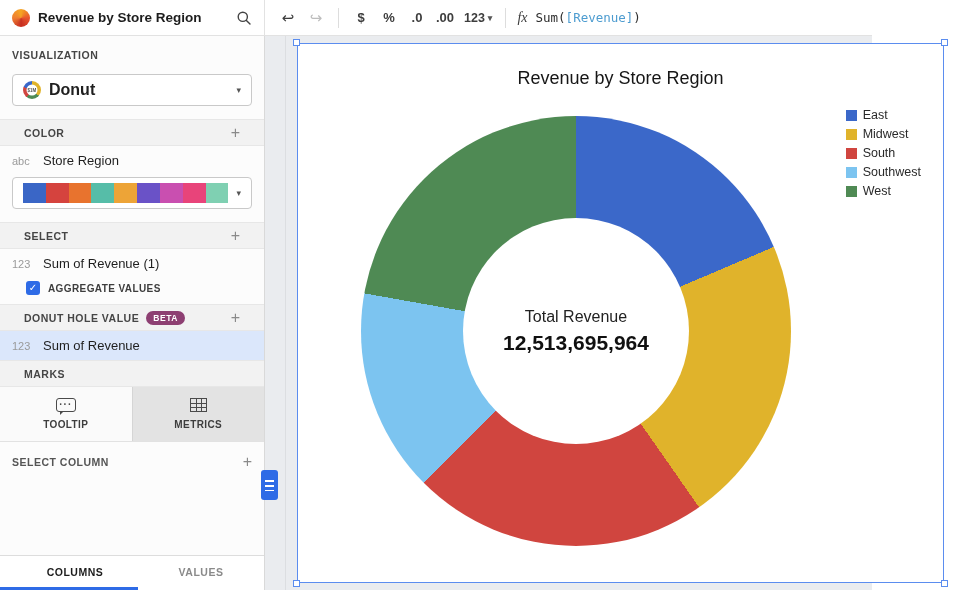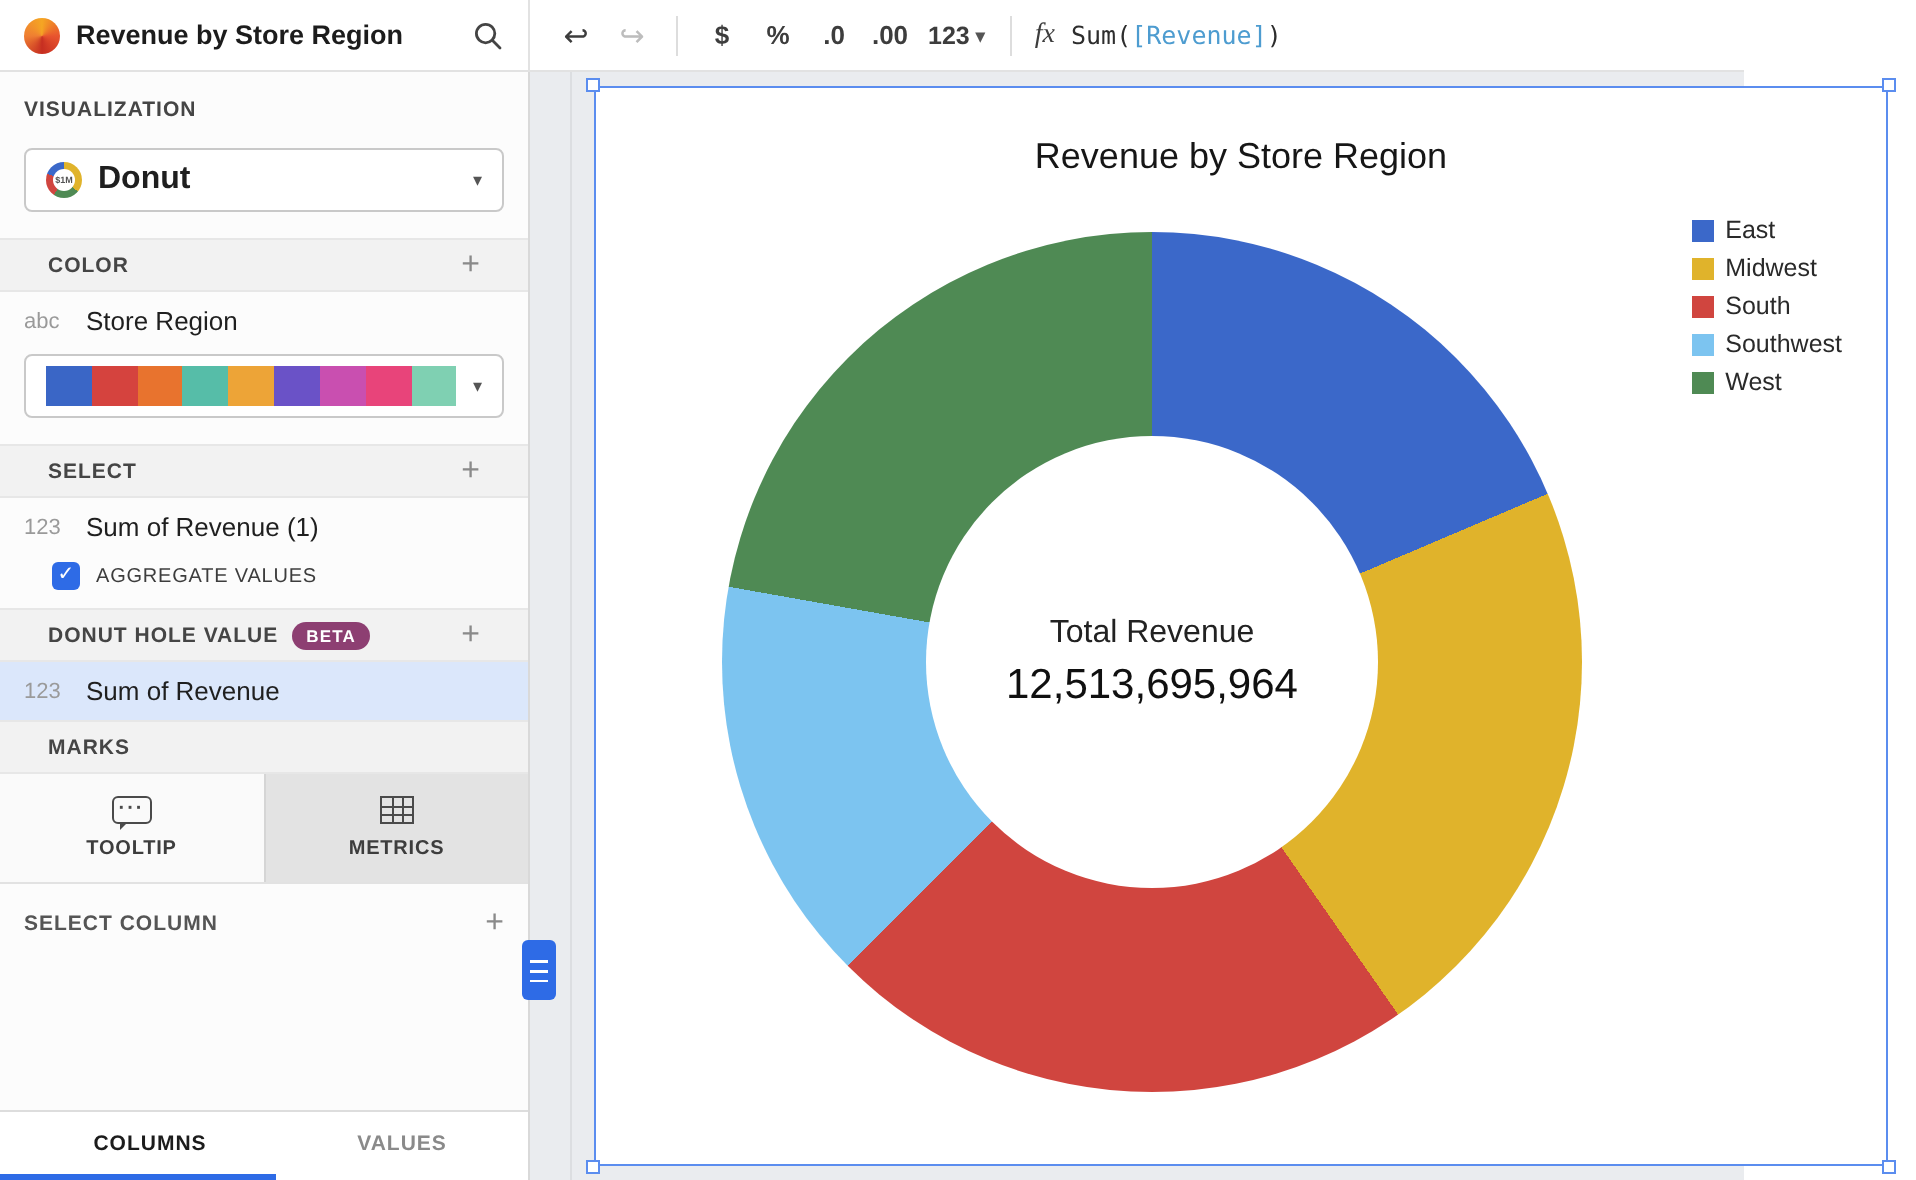--- a/index.html
+++ b/index.html
@@ -63,21 +63,21 @@
     font-size: 13px; color: #1f1f1f; cursor: pointer; }
   .field-type { font-size: 11px; color: #9a9a9a; min-width: 22px; }
   .highlight { background: var(--row-highlight); }
   .swatch-strip { flex: 1; display: flex; height: 20px; overflow: hidden; }
   .swatch-strip span { flex: 1; height: 20px; }
   .agg-row { display: flex; align-items: center; gap: 8px; padding: 3px 12px 9px 26px;
     cursor: pointer; }
   .checkbox { width: 14px; height: 14px; border-radius: 3px; background: var(--accent);
     color: #fff; font-size: 10px; display: flex; align-items: center;
     justify-content: center; line-height: 1; }
-  .agg-label { font-size: 10px; font-weight: 400; letter-spacing: .4px; color: #3d3d3d; text-align: right; }
+  .agg-label { font-size: 10px; font-weight: 700; letter-spacing: .4px; color: #3d3d3d; text-align: right; }
   .marks-tabs { display: flex; height: 55px; border-bottom: 1px solid #e2e2e2; }
   .marks-tab { flex: 1; display: flex; flex-direction: column; align-items: center;
     justify-content: center; gap: 7px; font-size: 10px; font-weight: 700;
     letter-spacing: .4px; color: #3d3d3d; cursor: pointer; background: #fafafa; }
   .marks-tab.alt { background: #e3e3e3; border-left: 1px solid #d5d5d5; }
   .bubble-icon { width: 20px; height: 14px; border: 1.4px solid #4a4a4a;
     border-radius: 3px; position: relative; display: flex; align-items: center;
     justify-content: center; font-size: 10px; line-height: 0; color: #4a4a4a;
     letter-spacing: 1px; }
   .bubble-icon::after { content: ""; position: absolute; left: 3px; bottom: -4px;
@@ -123,21 +123,21 @@
   .legend-row { display: flex; align-items: center; gap: 6px; margin-bottom: 5px;
     font-size: 12.5px; color: #2a2a2a; cursor: pointer; }
   .legend-swatch { width: 11px; height: 11px; flex: 0 0 11px; }
   .donut-wrap { position: absolute; left: 63px; top: 72px; width: 430px; height: 430px; }
   .donut { width: 430px; height: 430px; border-radius: 50%; }
   .hole { position: absolute; left: 50%; top: 50%; transform: translate(-50%,-50%);
     width: 226px; height: 226px; border-radius: 50%; background: #fff;
     display: flex; flex-direction: column; align-items: center; justify-content: center;
     gap: 5px; }
   .center-label { font-size: 16px; color: #222; }
-  .center-value { font-size: 21px; font-weight: 400; color: #101010; }
+  .center-value { font-size: 21px; font-weight: 700; color: #101010; }
 </style>
 </head>
 <body>
 
 <div id="app" style="--accent: #2e6be6; --selection: #5b8def; --row-highlight: #dbe7fb; --beta: #8d3f72; --formula-ref: #4d9cd0;">
 
   <header class="topbar">
     <div class="topbar-left">
       <span class="logo"></span>
       <span class="doc-title">Revenue by Store Region</span>

